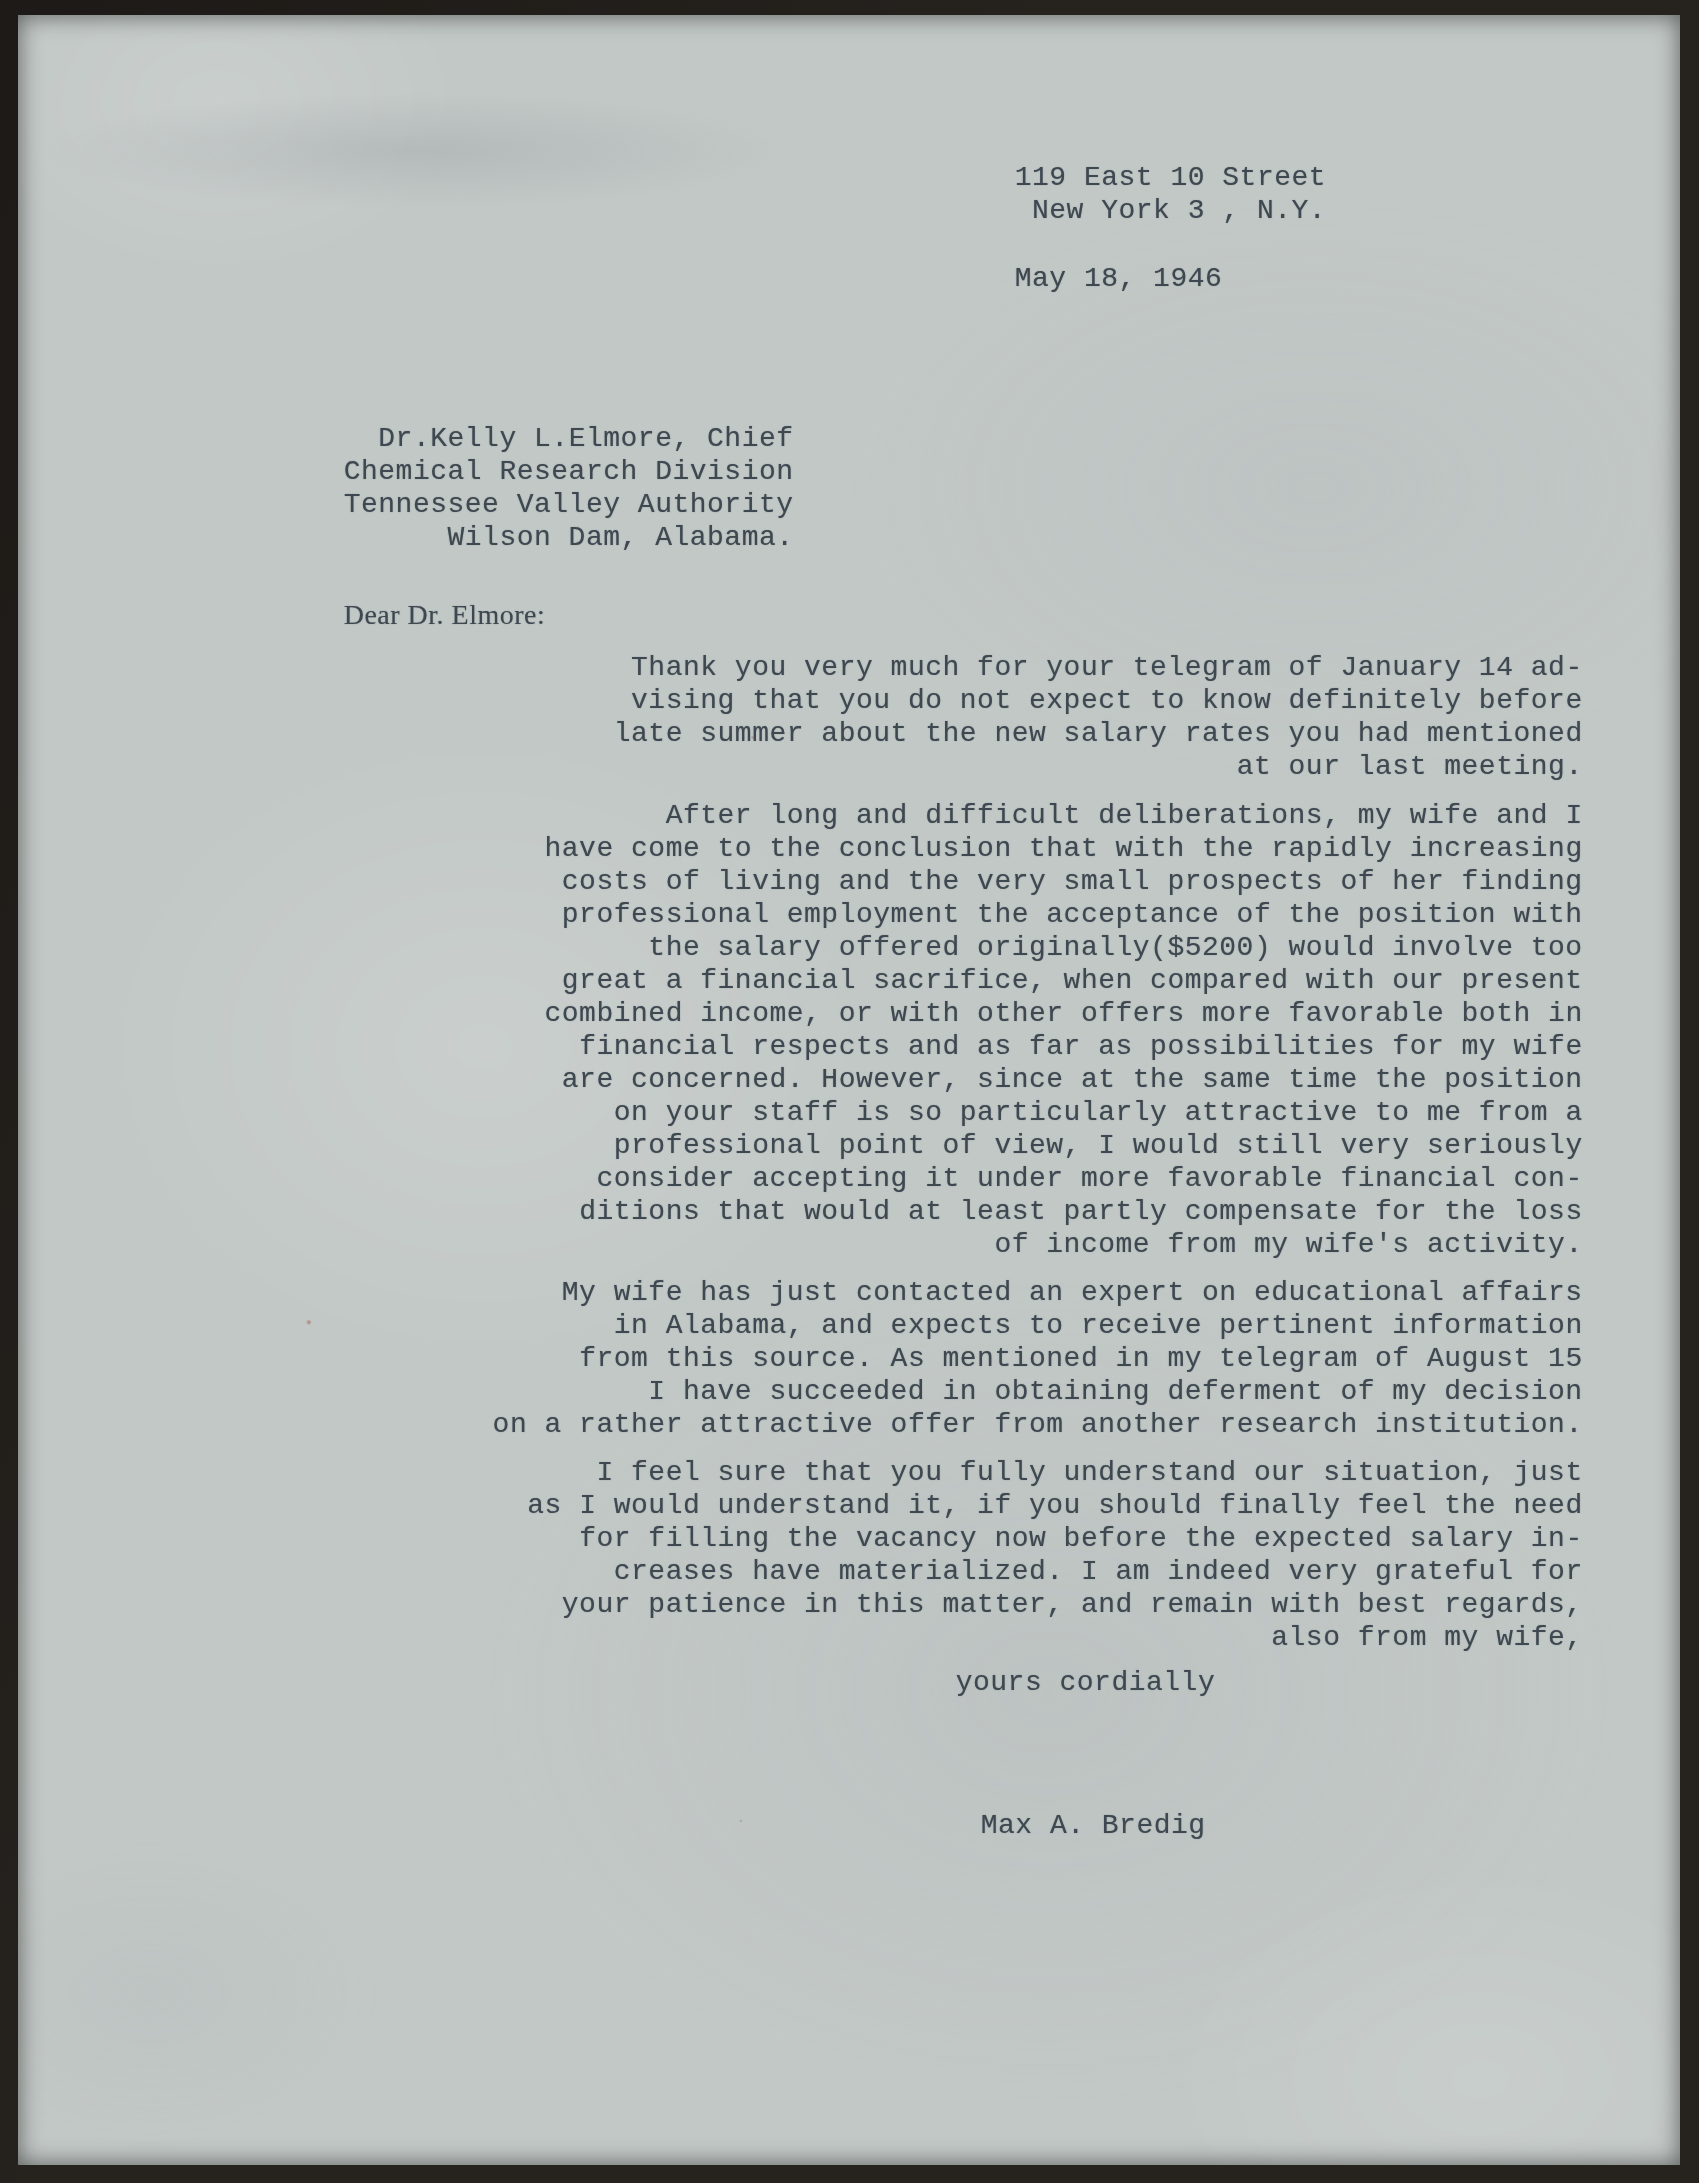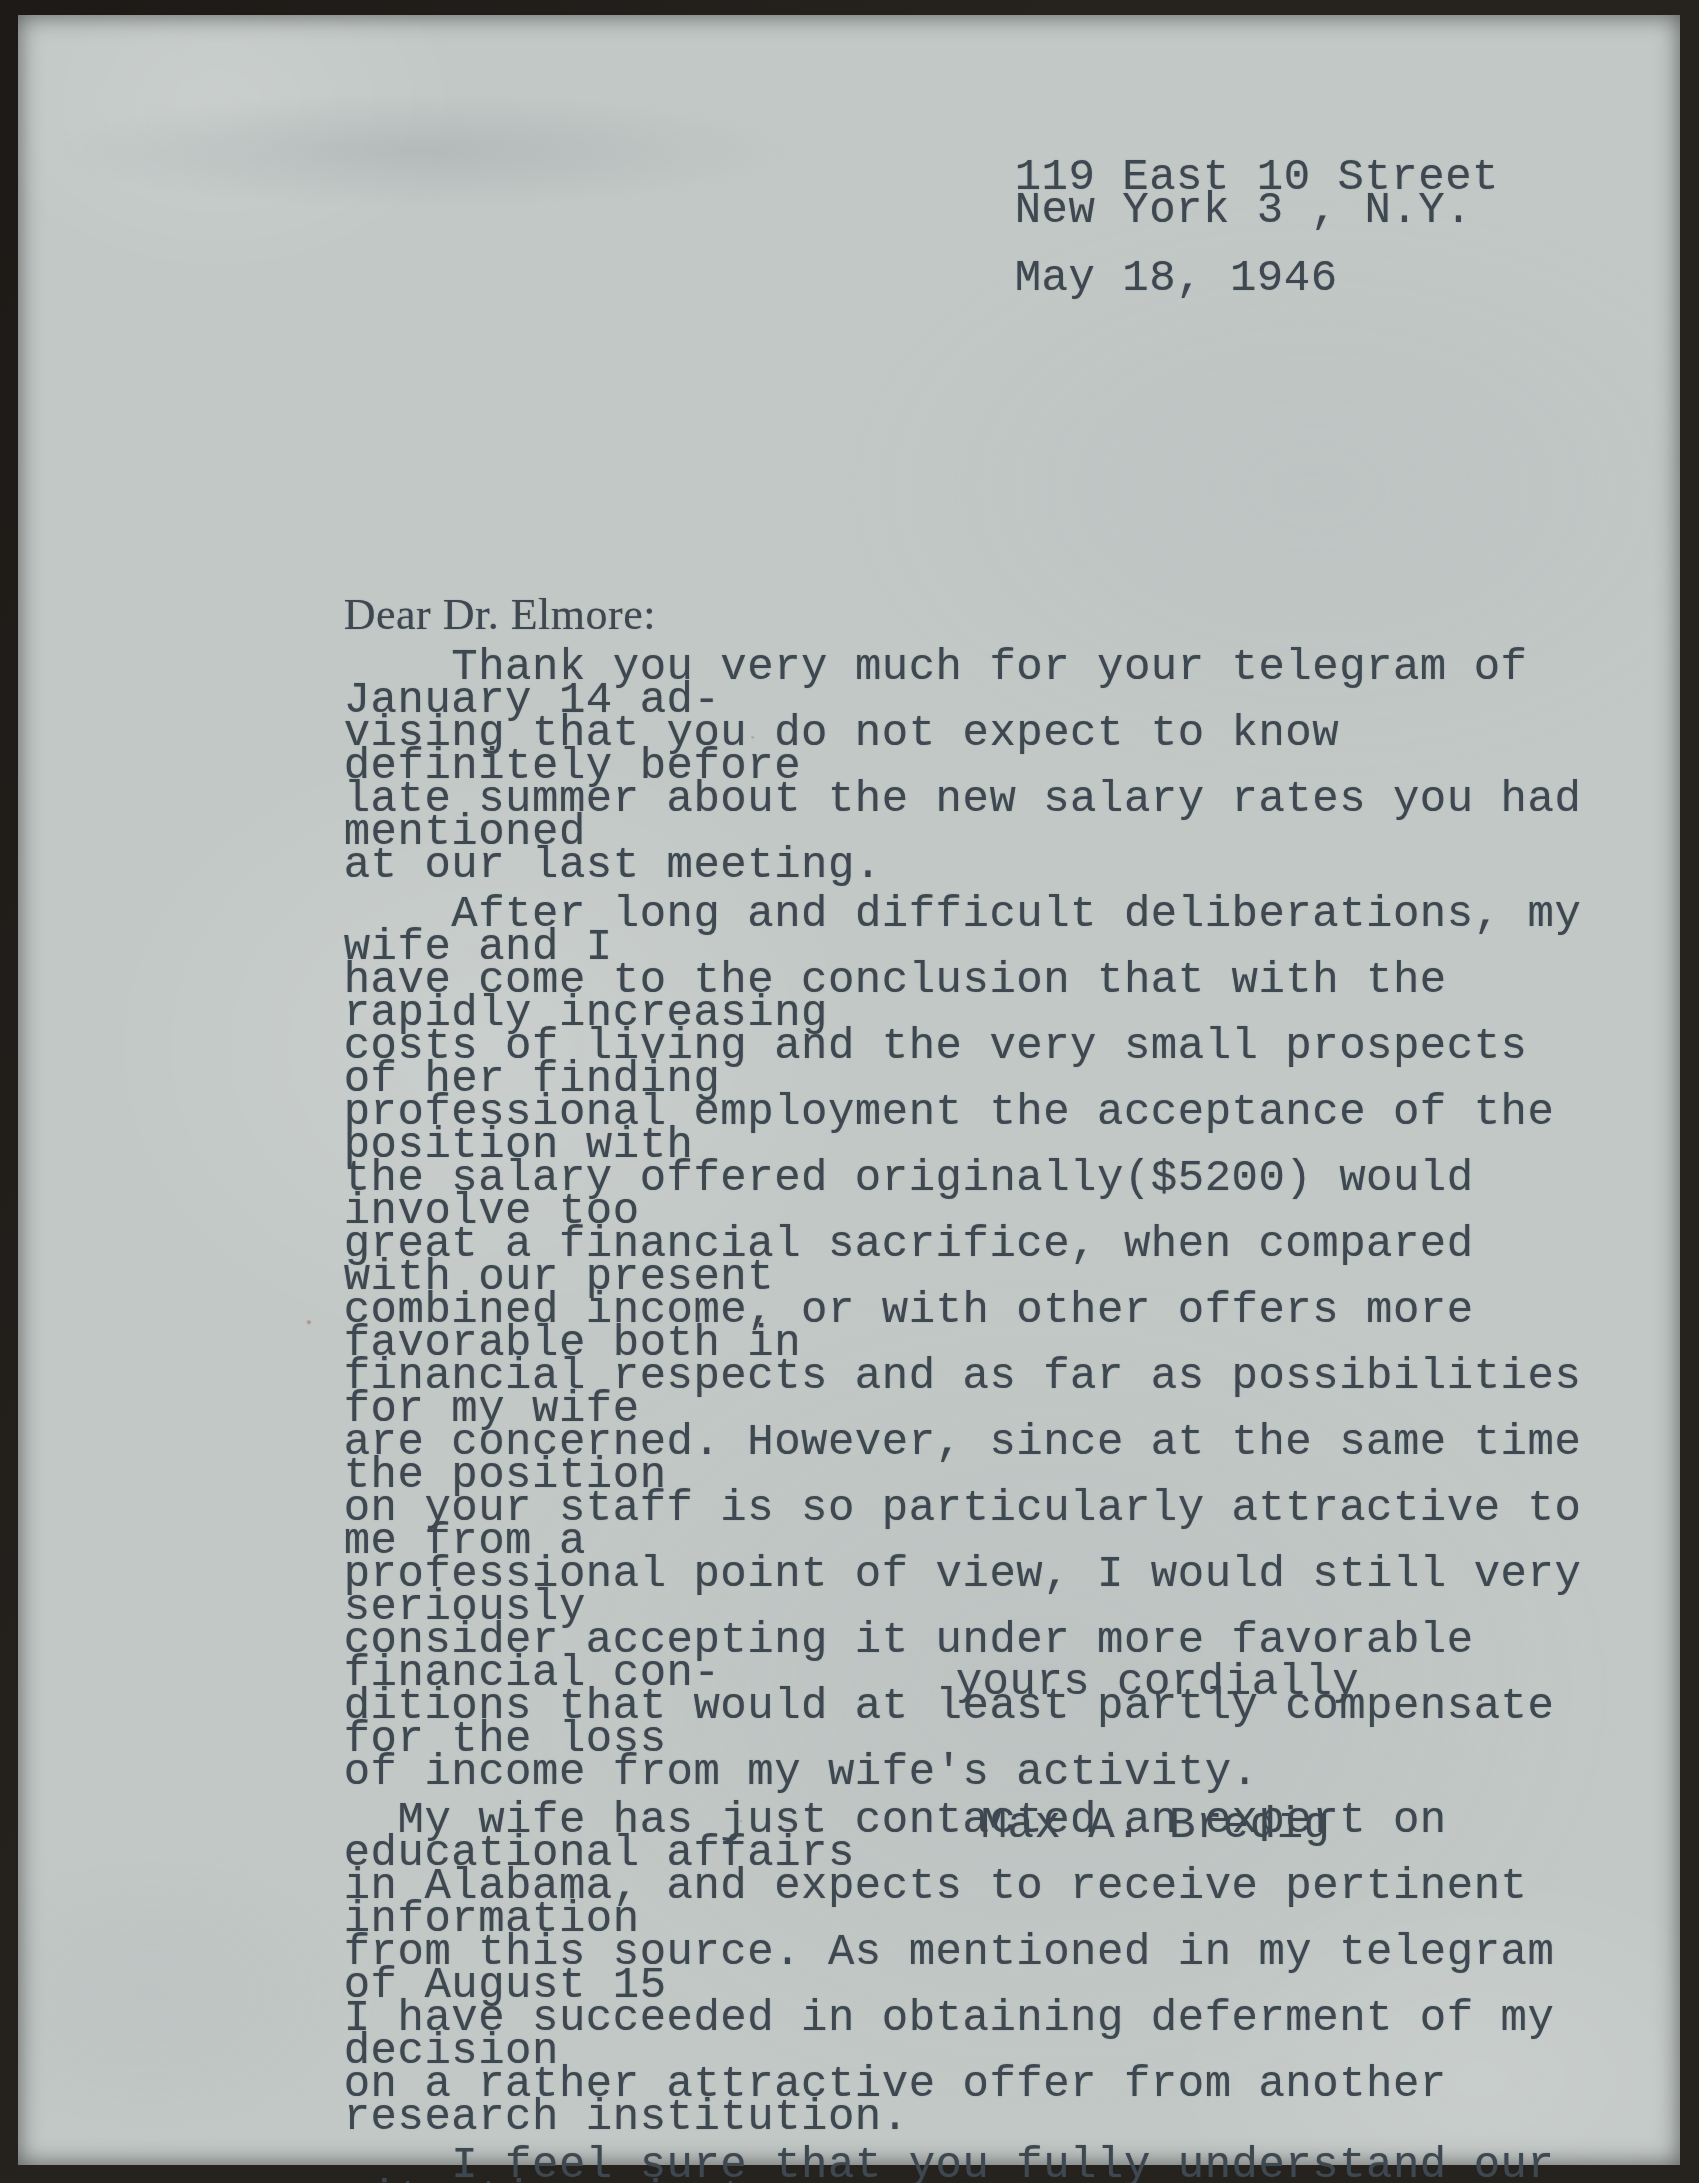--- a/index.html
+++ b/index.html
@@ -38,23 +38,24 @@
       radial-gradient(ellipse 354px 236px at 8% 92%, rgba(176,183,183,0.25), transparent 65%),
       radial-gradient(circle 4.1px at 17.5% 60.8%, rgba(158,62,50,0.55), transparent 72%),
       radial-gradient(circle 3px at 44.2% 33.6%, rgba(150,70,60,0.40), transparent 72%),
       radial-gradient(circle 2.4px at 43.5% 84.0%, rgba(90,95,100,0.45), transparent 72%);
     box-shadow: 0 0 23.6px rgba(0,0,0,0.55) inset;
     color: #3e4850;
   }
   .ink {
     color: #3e4850;
     text-shadow: 0 0 1.2px rgba(62,72,80,0.45);
-    font-size: 44px;
+    font-size: 28px;
     line-height: 33px;
     letter-spacing: 0.5px;
+    text-align: right;
   }
   .pre { white-space: pre-wrap; }
   .sender-block {
     position: absolute;
     left: 997px;
     top: 146px;
   }
   .date-line {
     position: absolute;
     left: 997px;
@@ -98,20 +99,24 @@
 <div class="scan-frame">
   <div class="paper">
 
     <div class="sender-block ink">
       <div>119 East 10 Street</div>
       <div>New York 3 , N.Y.</div>
     </div>
 
     <div class="date-line ink">May 18, 1946</div>
 
+    <div class="recipient-block ink pre">Dr.Kelly L.Elmore, Chief
+Chemical Research Division
+Tennessee Valley Authority
+Wilson Dam, Alabama.</div>
 
     <div class="salutation-line ink">Dear Dr. Elmore:</div>
 
     <div class="letter-body ink">
       <p class="pre">    Thank you very much for your telegram of January 14 ad-
 vising that you do not expect to know definitely before
 late summer about the new salary rates you had mentioned
 at our last meeting.</p>
       <p class="pre">    After long and difficult deliberations, my wife and I
 have come to the conclusion that with the rapidly increasing

